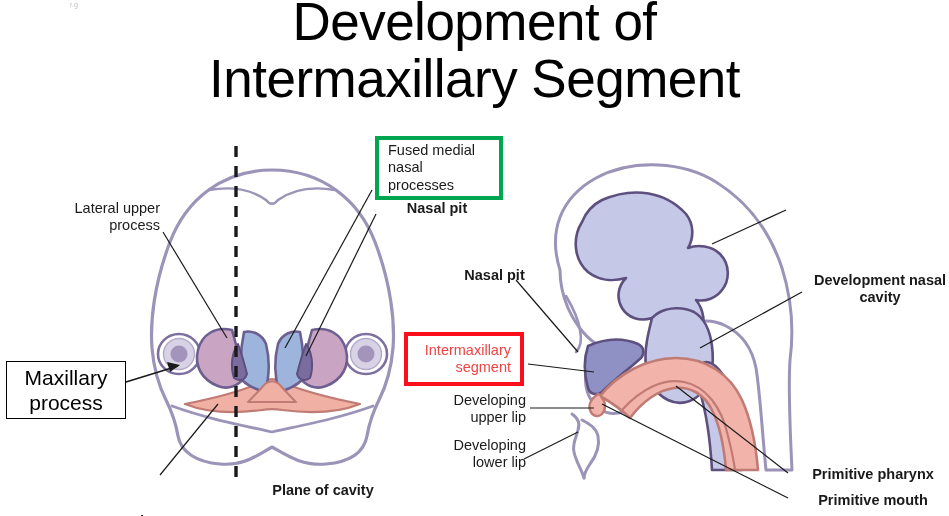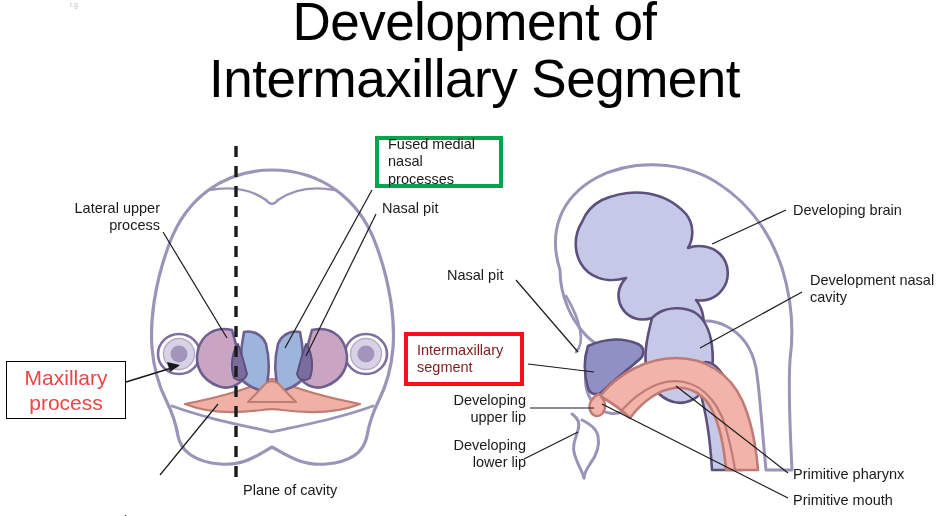--- a/index.html
+++ b/index.html
@@ -41,21 +41,21 @@
     white-space: nowrap;
   }
   .lbl {
     position: absolute;
     font-size: 14.5px;
     color: #1a1a1a;
     line-height: 1.18;
     white-space: pre-line;
   }
   .lbl.right { text-align: right; }
-  .lbl.left  { text-align: left; }
+  .lbl.left  { text-align: center; font-weight: bold; }
   .callout {
     position: absolute;
     box-sizing: border-box;
     display: flex;
     align-items: center;
     background: #ffffff;
   }
   .callout .ctext {
     width: 100%;
     white-space: pre-line;
@@ -64,27 +64,28 @@
   .callout-green {
     border: 4px solid #00a550;
     font-size: 14.5px;
     color: #1a1a1a;
     padding: 5px 9px;
     text-align: left;
   }
   .callout-red {
     border: 4px solid #fc0d1b;
     font-size: 14.5px;
-    color: #7f1d1d;
+    color: #ef4444;
     padding: 5px 9px;
+    text-align: right;
   }
   .callout-black {
     border: 1.6px solid #000000;
     font-size: 21px;
-    color: #ef4444;
+    color: #000000;
     padding: 5px 8px;
     text-align: center;
   }
   .corner-artifact {
     position: absolute;
     left: 70px;
     top: 1px;
     font-size: 7px;
     color: #bdbdbd;
   }
@@ -290,36 +291,35 @@
 process</div>
 
   <div class="lbl left" style="left:382px; top:200px; width:110px;">Nasal pit</div>
 
   <div class="lbl left" style="left:77px; top:468px; width:110px;margin-top:45px;">Stomodeum</div>
 
   <div class="lbl left" style="left:243px; top:482px; width:160px;">Plane of cavity</div>
 
   <div class="lbl left" style="left:447px; top:267px; width:95px;">Nasal pit</div>
 
-  <div class="lbl left" style="left:793px; top:202px; width:150px;">Developing brain</div>
 
   <div class="lbl left" style="left:810px; top:272px; width:140px;">Development nasal
 cavity</div>
 
   <div class="lbl right" style="left:408px; top:392px; width:118px;">Developing
 upper lip</div>
 
   <div class="lbl right" style="left:408px; top:437px; width:118px;">Developing
 lower lip</div>
 
   <div class="lbl left" style="left:793px; top:466px; width:160px;">Primitive pharynx</div>
 
   <div class="lbl left" style="left:793px; top:492px; width:160px;">Primitive mouth</div>
 
-  <div class="callout callout-green" style="left:375px; top:136px; width:128px; height:52px;">
+  <div class="callout callout-green" style="left:375px; top:136px; width:128px; height:64px;">
     <span class="ctext">Fused medial
 nasal processes</span>
   </div>
 
   <div class="callout callout-red" style="left:404px; top:332px; width:120px; height:54px;">
     <span class="ctext">Intermaxillary
 segment</span>
   </div>
 
   <div class="callout callout-black" style="left:6px; top:361px; width:120px; height:58px;">

